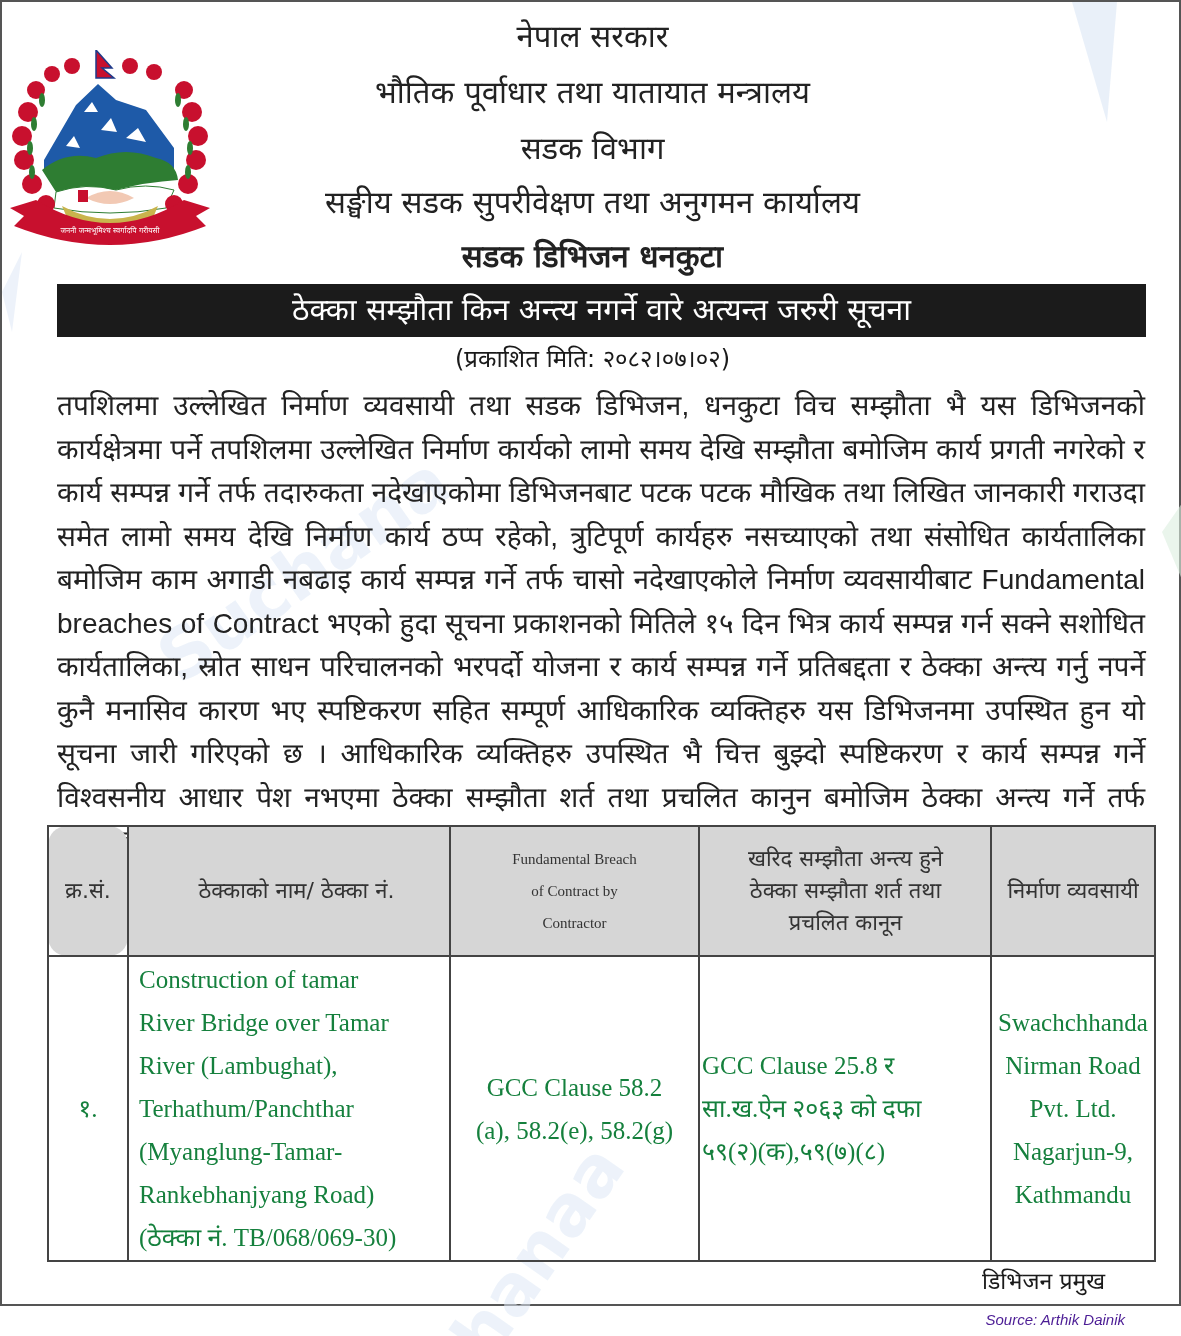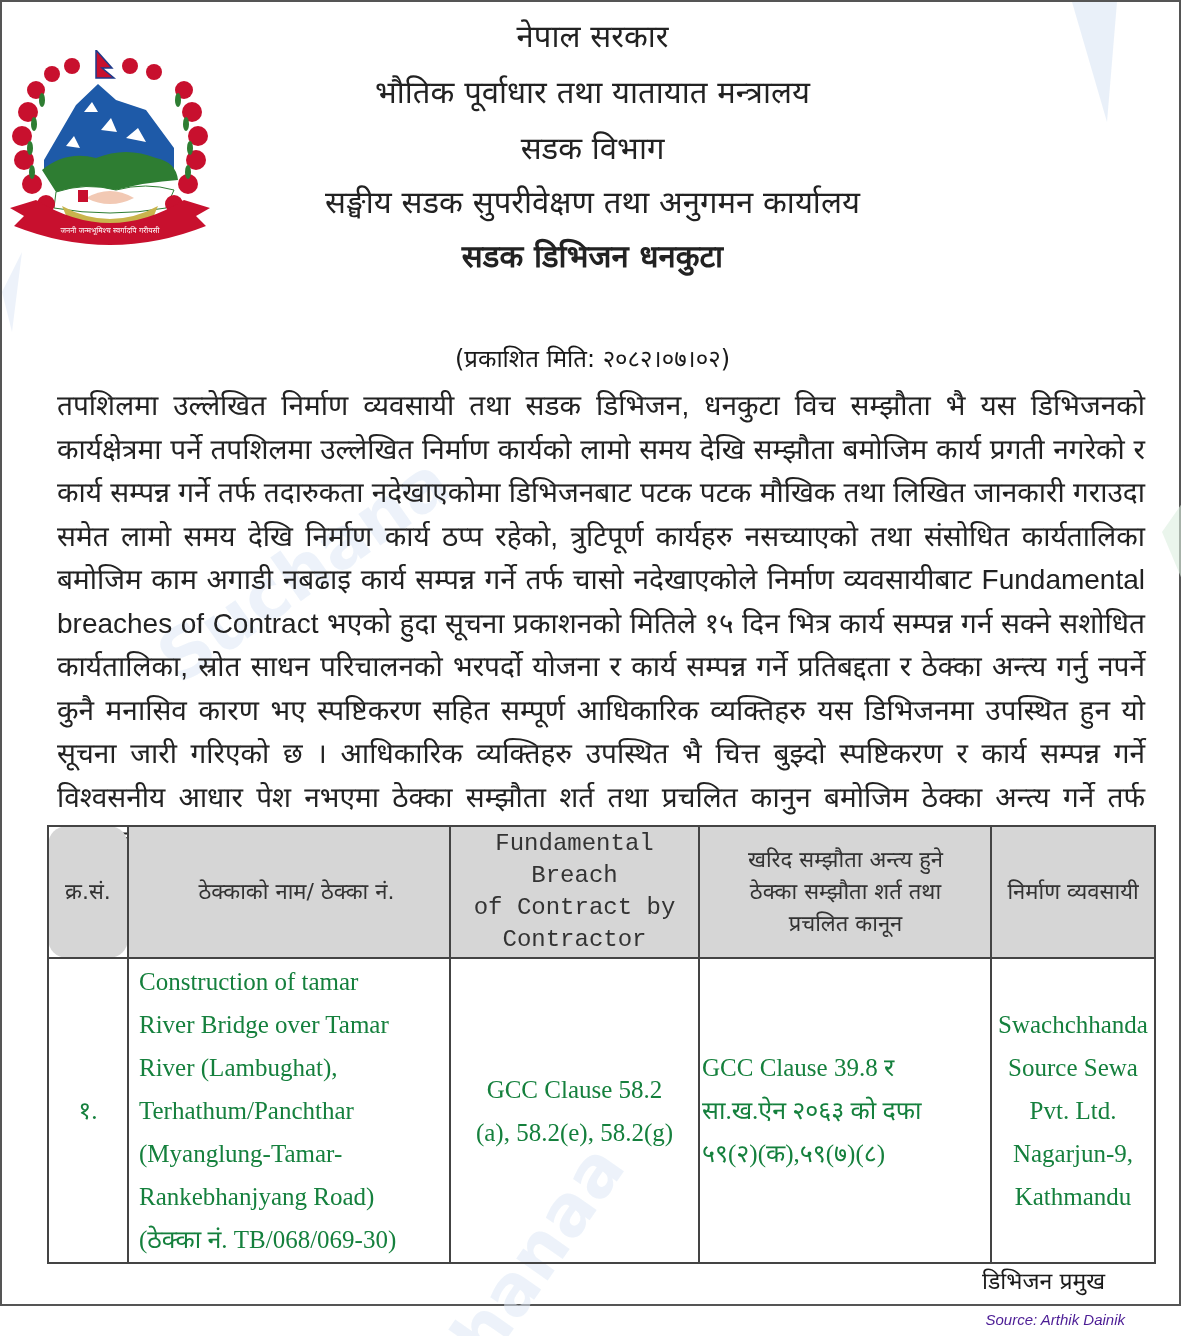--- a/index.html
+++ b/index.html
@@ -11,21 +11,21 @@
   .hdr.h2 { top: 70px; }
   .hdr.h3 { top: 126px; }
   .hdr.h4 { top: 180px; }
   .hdr.h5 { top: 234px; font-weight: bold; }
   .banner { position: absolute; left: 55px; top: 282px; width: 1089px; height: 53px; background: #1b1b1b; color: #fff; text-align: center; font-size: 30px; line-height: 52px; }
   .pubdate { position: absolute; left: 0; top: 340px; width: 1181px; text-align: center; font-size: 24px; line-height: 34px; }
   .body-text { position: absolute; left: 55px; top: 382px; width: 1088px; font-family: Liberation Sans, sans-serif; font-size: 28px; line-height: 43.5px; text-align: justify; text-align-last: left; color: #222; }
   table.tbl { position: absolute; left: 45px; top: 823px; width: 1109px; border-collapse: collapse; }
   table.tbl th, table.tbl td { border: 2px solid #444; }
   table.tbl th { background: #d6d6d6; font-weight: normal; height: 126px; font-size: 22px; line-height: 32px; color: #333; }
-  table.tbl th.en { font-family: Liberation Mono, monospace; font-size: 24px; }
+  table.tbl th.en { font-family: Liberation Serif, serif; font-size: 15px; }
   table.tbl td { height: 298px; font-family: "Liberation Serif", serif; font-size: 25px; line-height: 43px; vertical-align: middle; color: #15803d; }
   .c1 { width: 76px; text-align: center; border-radius: 19px; }
   .c2 { width: 303px; text-align: left; padding-left: 10px; }
   .c3 { width: 245px; text-align: center; }
   .c4 { width: 287px; text-align: left; padding-left: 2px; }
   .c5 { text-align: center; margin-top: 36px; }
   th.c2h { text-align: center; padding-left: 16px; }
   th.c4h { text-align: center; }
   .signature { position: absolute; left: 980px; top: 1262px; font-size: 23px; line-height: 34px; }
   .source { position: absolute; right: 56px; top: 1311px; font-family: "Liberation Sans", sans-serif; font-style: italic; font-size: 15px; color: #4c1d95; }
@@ -92,20 +92,21 @@
     <path d="M4,158 L30,150 Q104,196 178,150 L204,158 L190,166 L200,176 Q104,214 8,176 L18,166 Z" fill="#c8102e"></path>
     <text x="104" y="183" font-size="7.5" fill="#ffffff" text-anchor="middle" font-family="DejaVu Sans, sans-serif">जननी जन्मभूमिश्च स्वर्गादपि गरीयसी</text>
   </svg>
 
   <div class="hdr h1">नेपाल सरकार</div>
   <div class="hdr h2">भौतिक पूर्वाधार तथा यातायात मन्त्रालय</div>
   <div class="hdr h3">सडक विभाग</div>
   <div class="hdr h4">सङ्घीय सडक सुपरीवेक्षण तथा अनुगमन कार्यालय</div>
   <div class="hdr h5">सडक डिभिजन धनकुटा</div>
 
+  <div class="banner">ठेक्का सम्झौता  किन अन्त्य नगर्ने वारे  अत्यन्त जरुरी सूचना</div>
   <div class="pubdate">(प्रकाशित मिति: २०८२।०७।०२)</div>
 
   <div class="body-text">तपशिलमा उल्लेखित निर्माण व्यवसायी तथा सडक डिभिजन, धनकुटा विच सम्झौता भै यस डिभिजनको कार्यक्षेत्रमा पर्ने तपशिलमा उल्लेखित निर्माण कार्यको लामो समय देखि सम्झौता बमोजिम कार्य प्रगती नगरेको र कार्य सम्पन्न गर्ने तर्फ तदारुकता नदेखाएकोमा डिभिजनबाट पटक पटक मौखिक तथा लिखित जानकारी गराउदा समेत लामो समय देखि निर्माण कार्य ठप्प रहेको, त्रुटिपूर्ण कार्यहरु नसच्याएको तथा संसोधित कार्यतालिका बमोजिम काम अगाडी नबढाइ कार्य सम्पन्न गर्ने तर्फ चासो नदेखाएकोले निर्माण व्यवसायीबाट Fundamental breaches of Contract भएको हुदा सूचना प्रकाशनको मितिले १५ दिन भित्र कार्य सम्पन्न गर्न सक्ने सशोधित कार्यतालिका, स्रोत साधन परिचालनको भरपर्दो योजना र कार्य सम्पन्न गर्ने प्रतिबद्दता र ठेक्का अन्त्य गर्नु नपर्ने कुनै मनासिव कारण भए स्पष्टिकरण सहित सम्पूर्ण आधिकारिक व्यक्तिहरु यस डिभिजनमा उपस्थित हुन यो सूचना जारी गरिएको छ । आधिकारिक व्यक्तिहरु उपस्थित भै चित्त बुझ्दो स्पष्टिकरण र कार्य सम्पन्न गर्ने विश्वसनीय आधार पेश नभएमा ठेक्का सम्झौता शर्त तथा प्रचलित कानुन बमोजिम ठेक्का अन्त्य गर्ने तर्फ कारवाही अघि बढाइने व्यहोरा समेत यसै सूचना मार्फत जानकारी गराइन्छ ।</div>
 
   <table class="tbl">
     <thead>
       <tr>
         <th class="c1">क्र.सं.</th>
         <th class="c2 c2h">ठेक्काको नाम/ ठेक्का नं.</th>
         <th class="c3 en">
@@ -131,27 +132,27 @@
           <span class="cell-line">Terhathum/Panchthar</span>
           <span class="cell-line">(Myanglung-Tamar-</span>
           <span class="cell-line">Rankebhanjyang Road)</span>
           <span class="cell-line">(ठेक्का नं. TB/068/069-30)</span>
         </td>
         <td class="c3">
           <span class="cell-line">GCC Clause 58.2</span>
           <span class="cell-line">(a), 58.2(e), 58.2(g)</span>
         </td>
         <td class="c4">
-          <span class="cell-line">GCC Clause 39.8 र</span>
+          <span class="cell-line">GCC Clause 25.8 र</span>
           <span class="cell-line">सा.ख.ऐन २०६३ को दफा</span>
           <span class="cell-line">५९(२)(क),५९(७)(८)</span>
         </td>
         <td class="c5">
           <span class="cell-line">Swachchhanda</span>
-          <span class="cell-line">Source Sewa</span>
+          <span class="cell-line">Nirman Road</span>
           <span class="cell-line">Pvt. Ltd.</span>
           <span class="cell-line">Nagarjun-9,</span>
           <span class="cell-line">Kathmandu</span>
         </td>
       </tr>
     </tbody>
   </table>
 
   <div class="signature">डिभिजन प्रमुख</div>
 </div>

